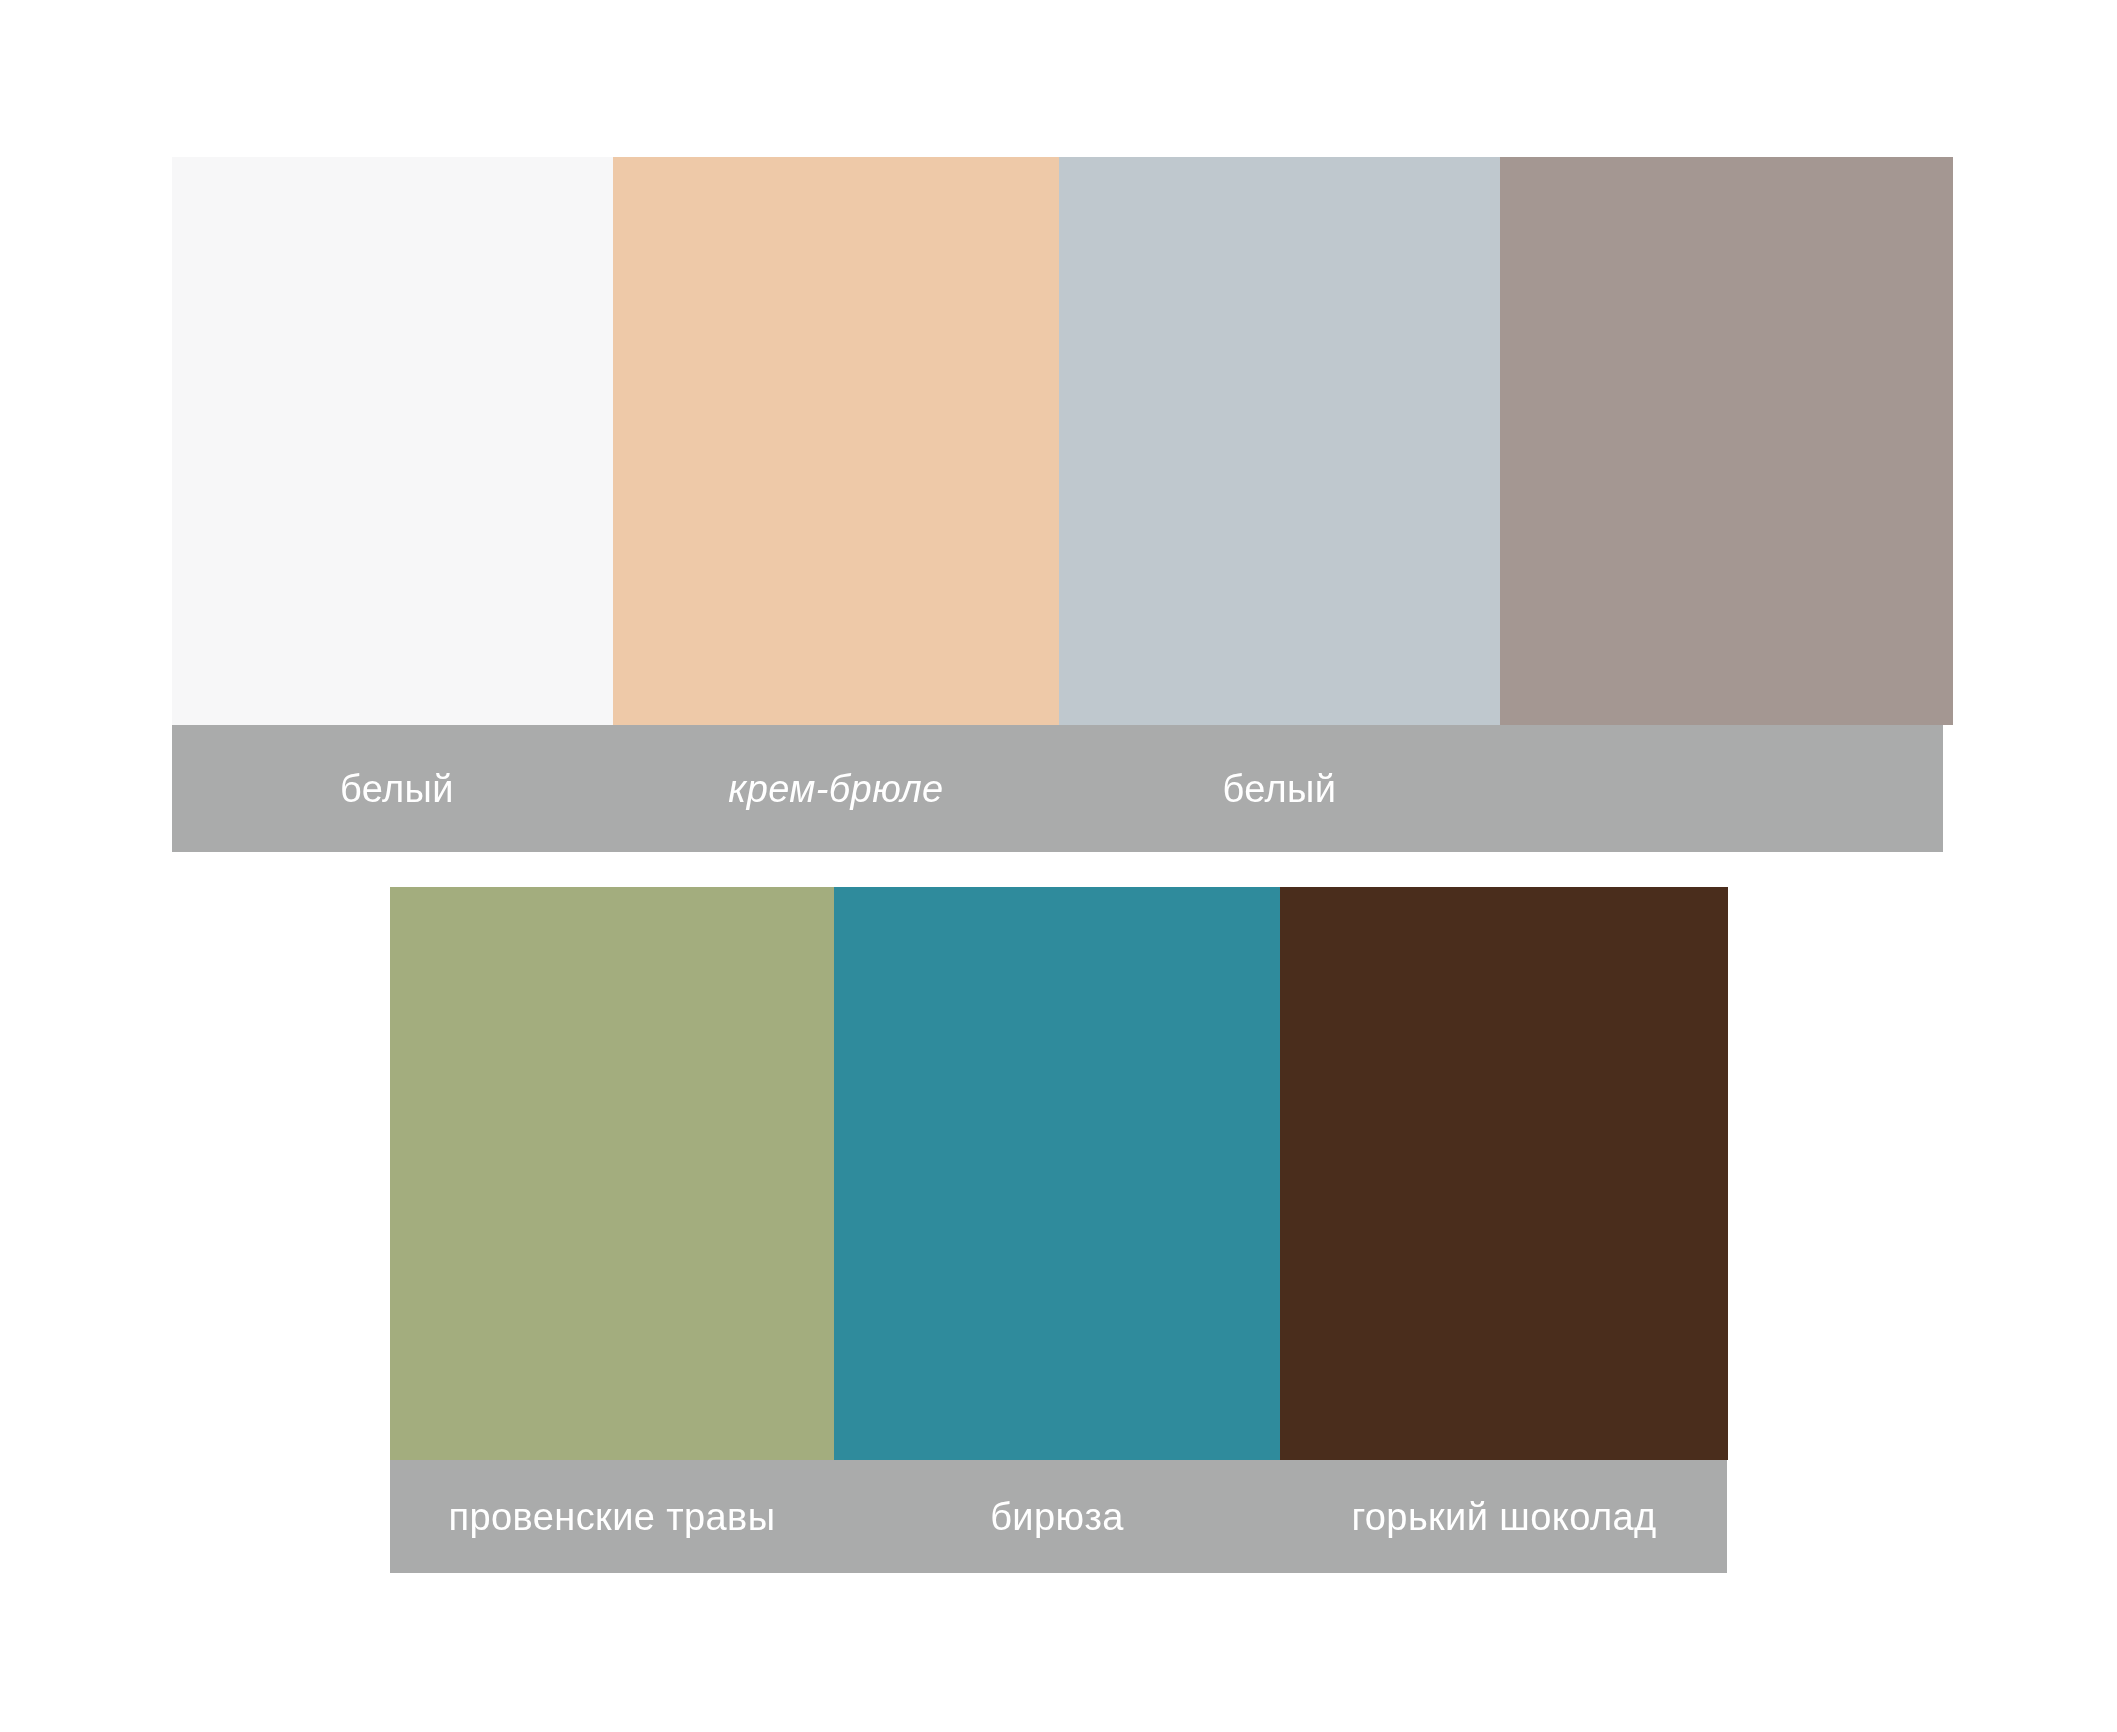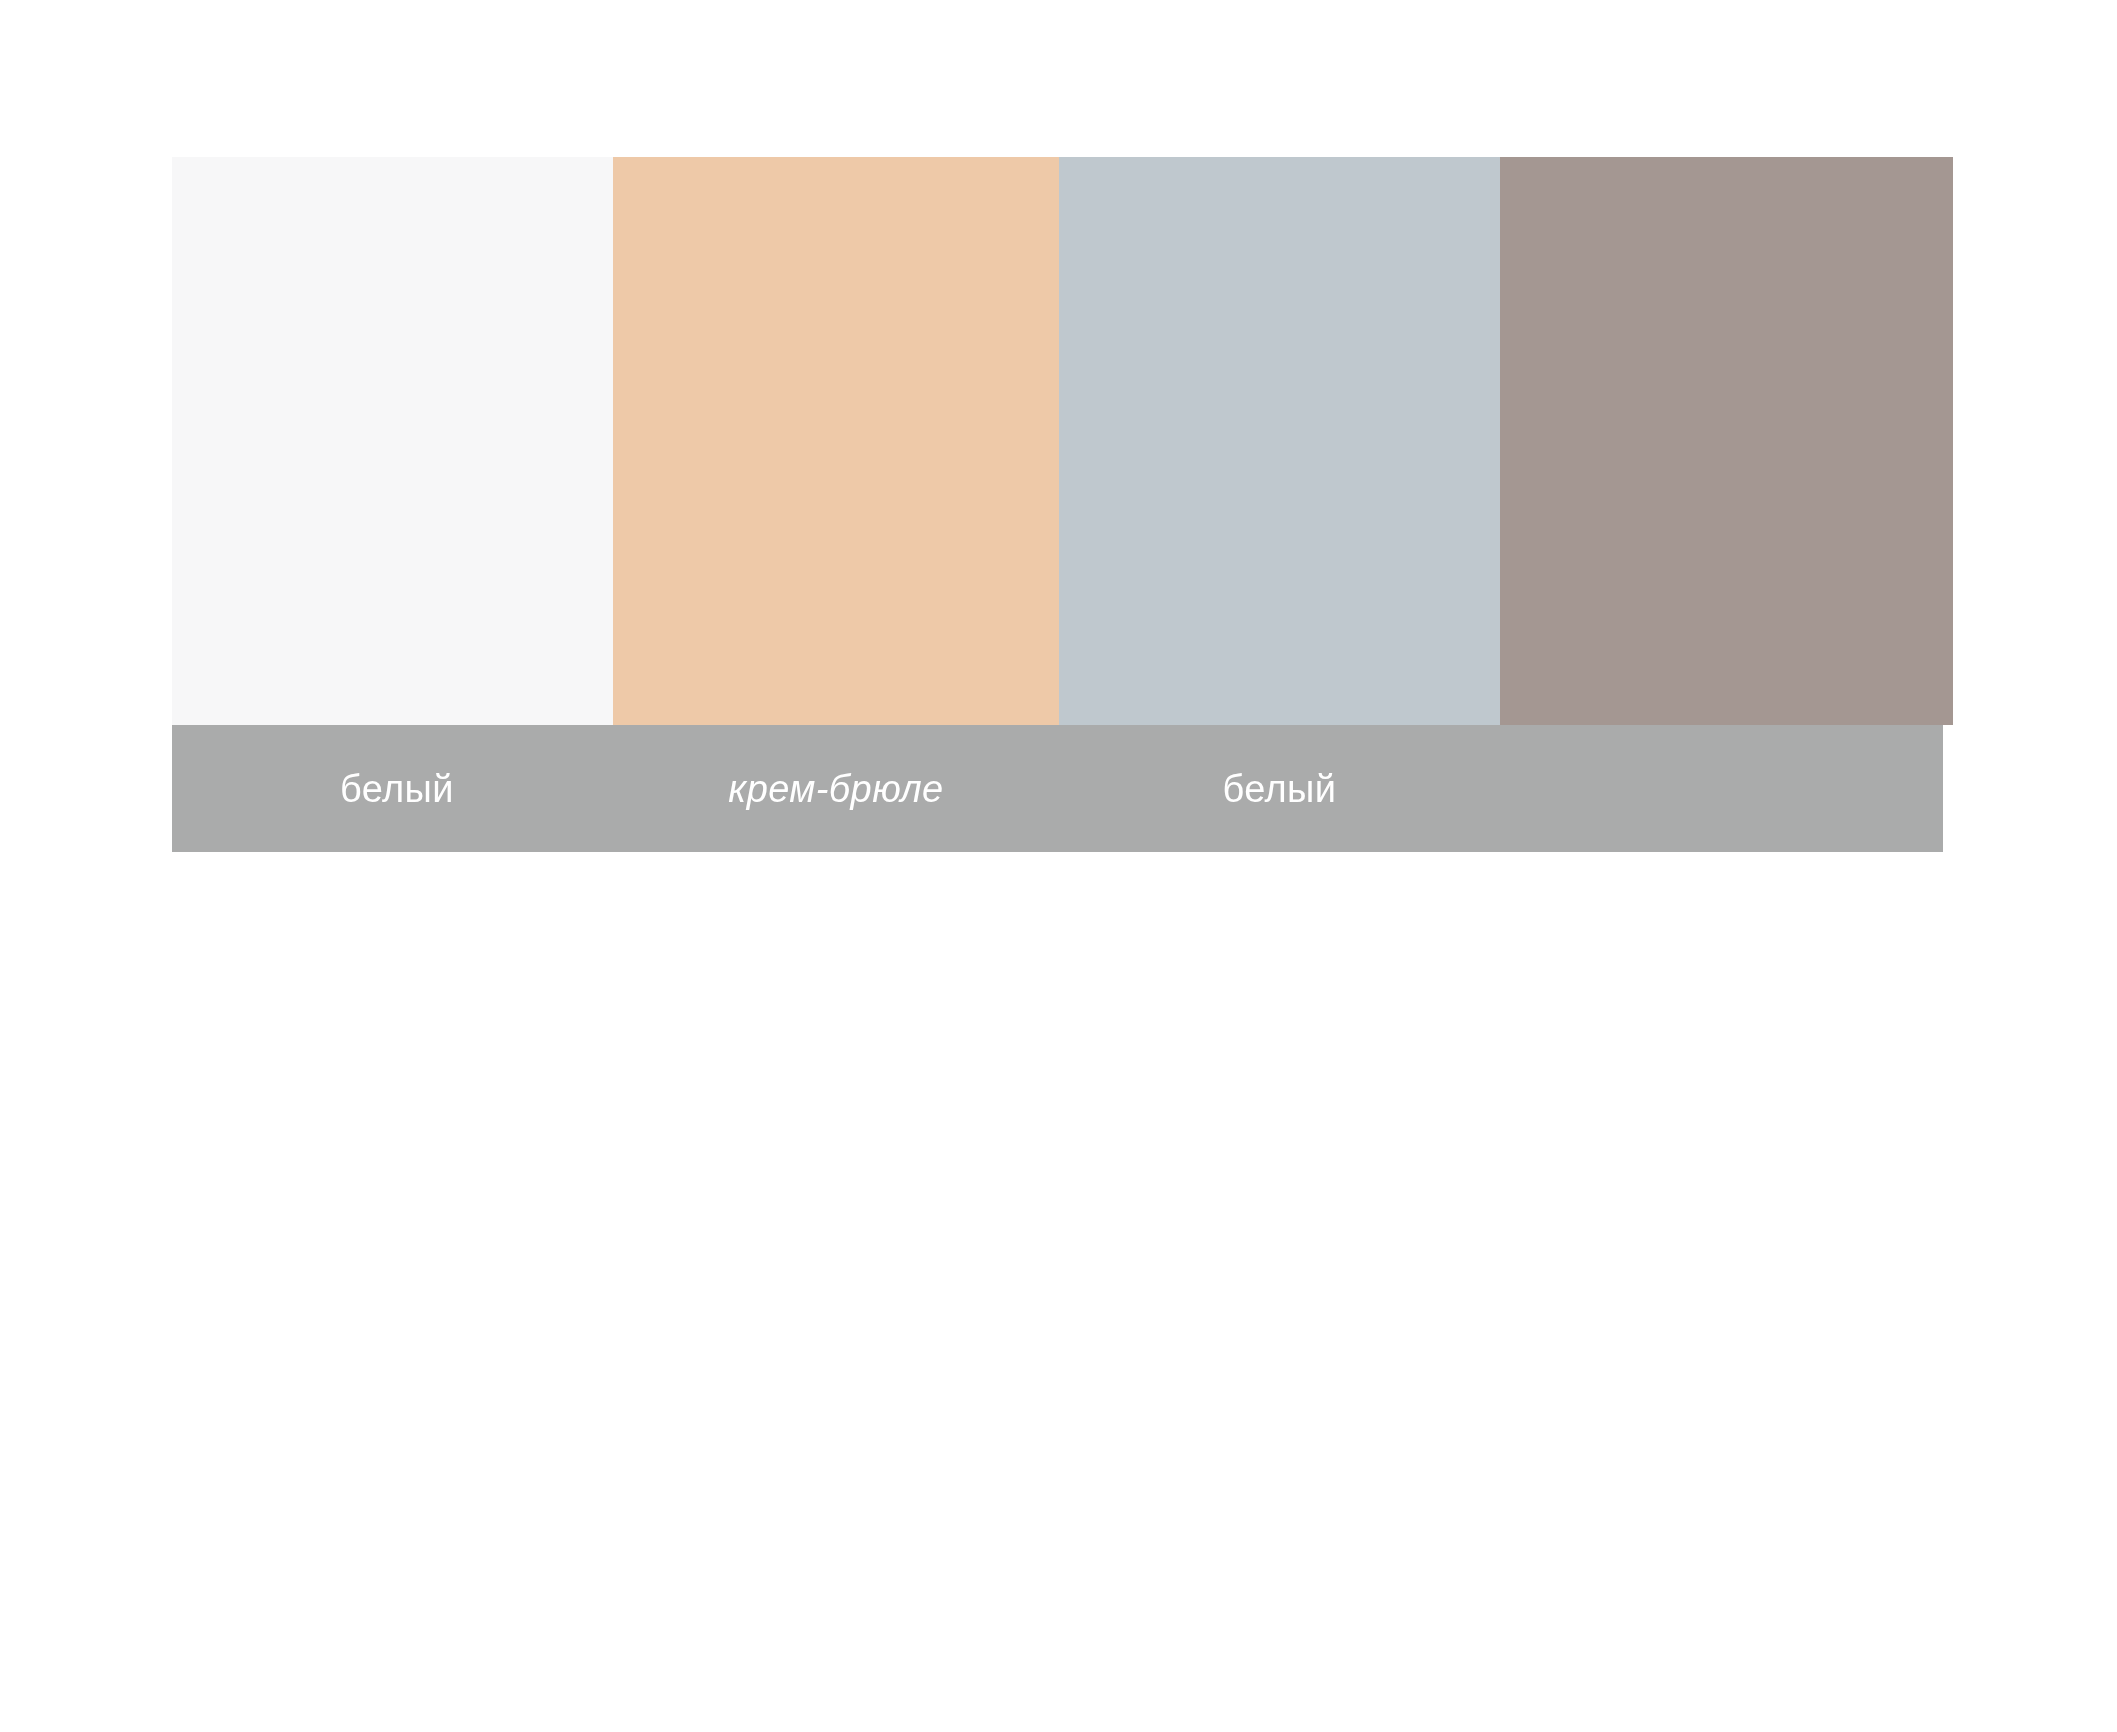--- a/index.html
+++ b/index.html
@@ -105,15 +105,30 @@
     </div>
 
     <div class="label-strip" style="background-color: rgb(170, 171, 171);">
       <div class="label-cell col-0">белый</div>
       <div class="label-cell col-1">крем-брюле</div>
       <div class="label-cell col-2">белый</div>
     </div>
 
   </div>
 
+  <div class="palette-row" id="row-bottom">
+
+    <div class="swatch-strip">
+      <div class="swatch col-0" style="background-color: rgb(163, 173, 126);"></div>
+      <div class="swatch col-1" style="background-color: rgb(47, 139, 156);"></div>
+      <div class="swatch col-2" style="background-color: rgb(74, 45, 28);"></div>
+    </div>
+
+    <div class="label-strip" style="background-color: rgb(170, 171, 171);">
+      <div class="label-cell col-0">провенские травы</div>
+      <div class="label-cell col-1">бирюза</div>
+      <div class="label-cell col-2">горький шоколад</div>
+    </div>
+
+  </div>
 
 </div>
 
 
 </body></html>

